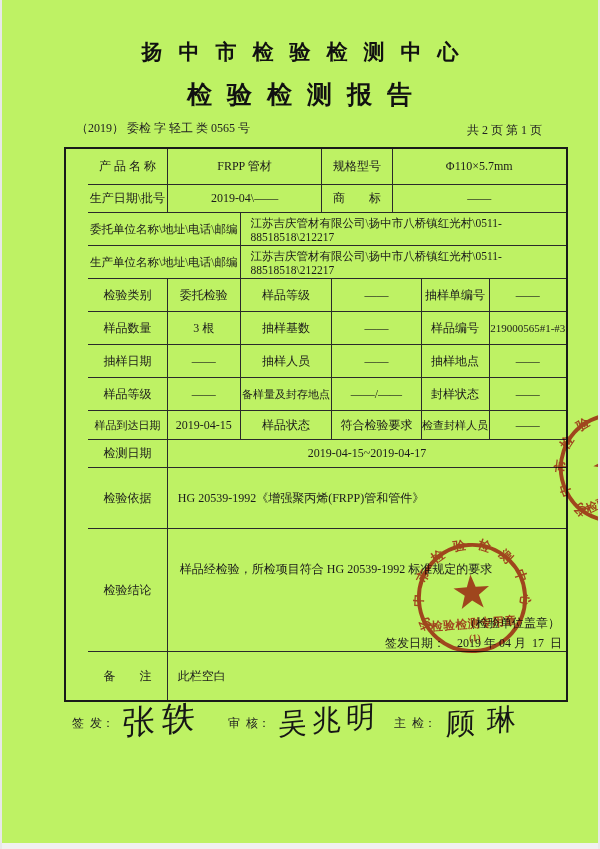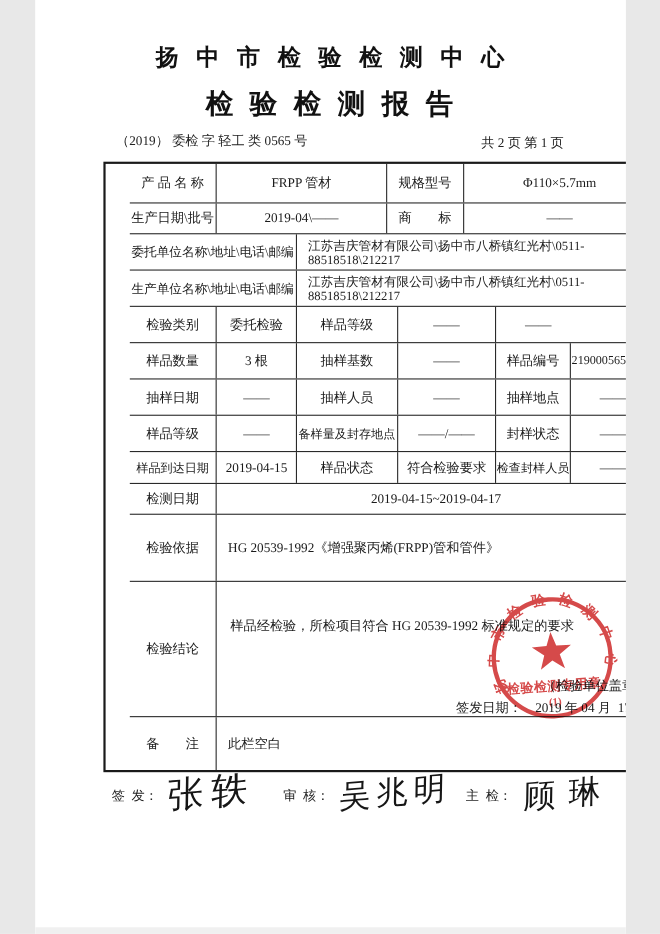--- a/index.html
+++ b/index.html
@@ -1,17 +1,17 @@
 <!DOCTYPE html>
 <html><head>
 <meta charset="utf-8">
 <style>
   html,body{margin:0;padding:0;}
   body{background:#e8e8e8;font-family:"Liberation Serif","DejaVu Serif",serif;}
-  .page{position:relative;width:537px;height:849px;background:#ffffff;margin:0 auto;
+  .page{position:relative;width:596px;height:849px;background:#bef264;margin:0 auto;
         overflow:hidden;color:#1b1b1b;}
   
   .org-title{position:absolute;top:38px;left:0;width:100%;text-align:center;
      font-size:21px;font-weight:bold;letter-spacing:16px;margin-left:8px;color:#111;}
   .report-title{position:absolute;top:78px;left:0;width:100%;text-align:center;
      font-size:25px;font-weight:bold;letter-spacing:15px;margin-left:7px;color:#111;}
   .ref-line{position:absolute;top:120px;left:0;width:100%;font-size:12px;color:#222;}
   .ref-no{position:absolute;left:74px;top:0;}
   .page-info{position:absolute;right:56px;top:2px;}
   
@@ -86,20 +86,21 @@
     <div class="row" style="height:32px">
       <div class="cell fs115" style="width:31.7%">生产单位名称\地址\电话\邮编</div>
       <div class="cell left fs115" style="width:68.3%">江苏吉庆管材有限公司\扬中市八桥镇红光村\0511-88518518\212217</div>
     </div>
 
     <div class="row" style="height:32px">
       <div class="cell" style="width:16.5%">检验类别</div>
       <div class="cell" style="width:15.2%">委托检验</div>
       <div class="cell" style="width:19.2%">样品等级</div>
       <div class="cell" style="width:18.7%">——</div>
+      <div class="cell" style="width:14.2%">抽样单编号</div>
       <div class="cell" style="width:16.2%">——</div>
     </div>
 
     <div class="row" style="height:32px">
       <div class="cell" style="width:16.5%">样品数量</div>
       <div class="cell" style="width:15.2%">3 根</div>
       <div class="cell" style="width:19.2%">抽样基数</div>
       <div class="cell" style="width:18.7%">——</div>
       <div class="cell" style="width:14.2%">样品编号</div>
       <div class="cell fs11" style="width:16.2%">219000565#1-#3</div>

